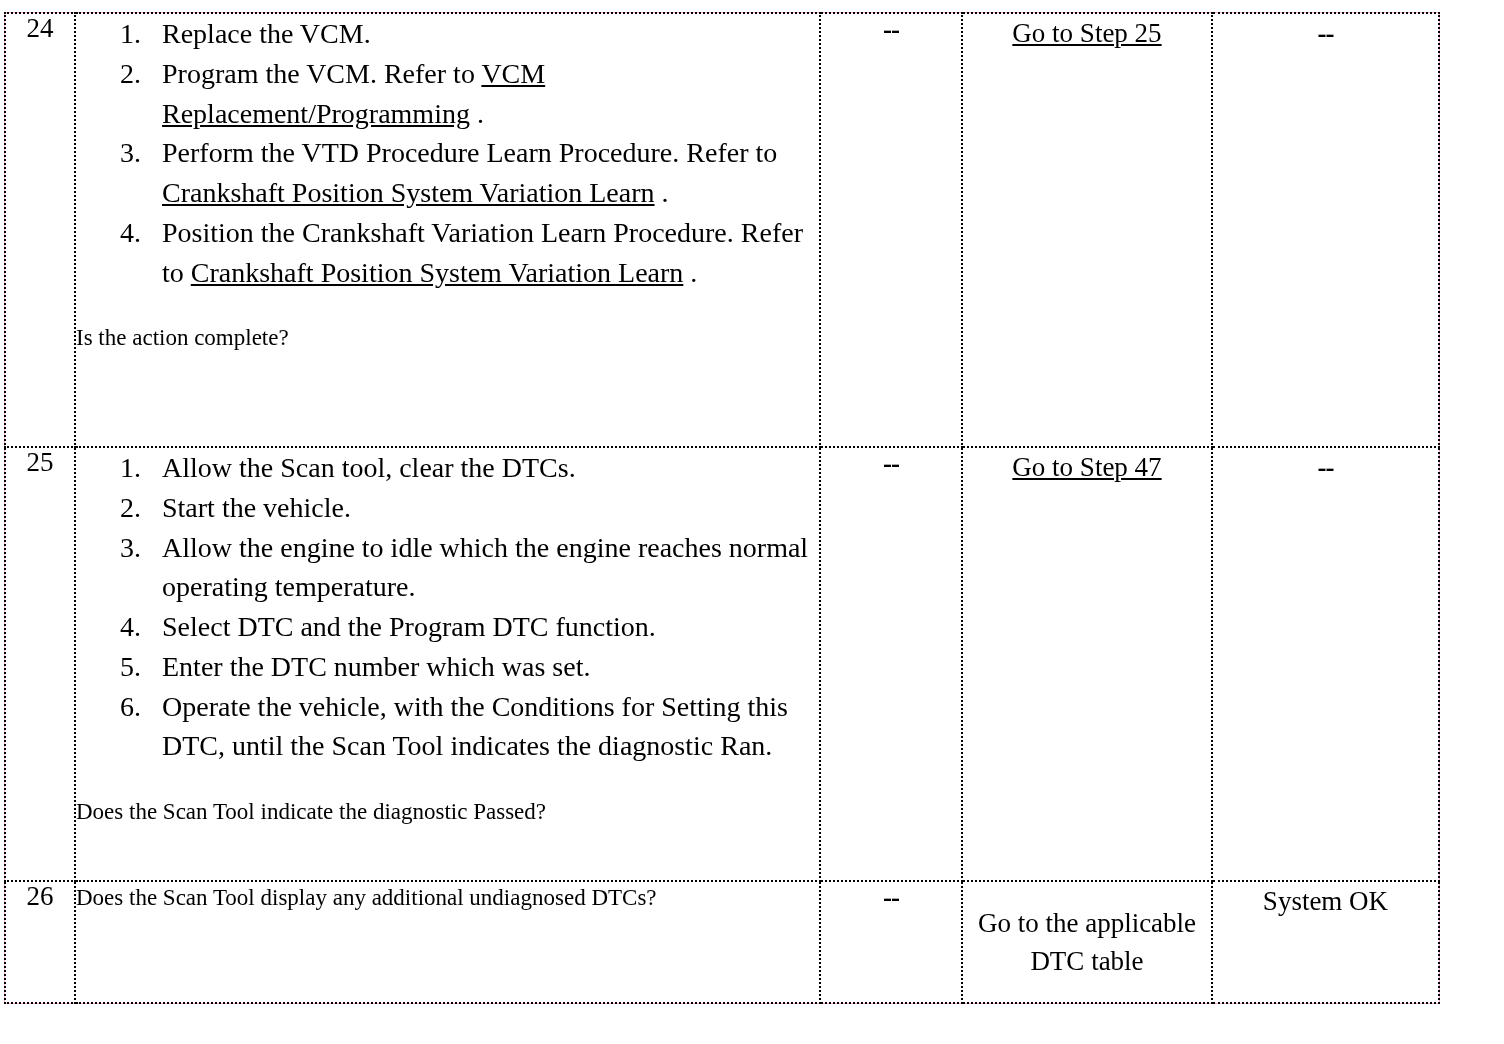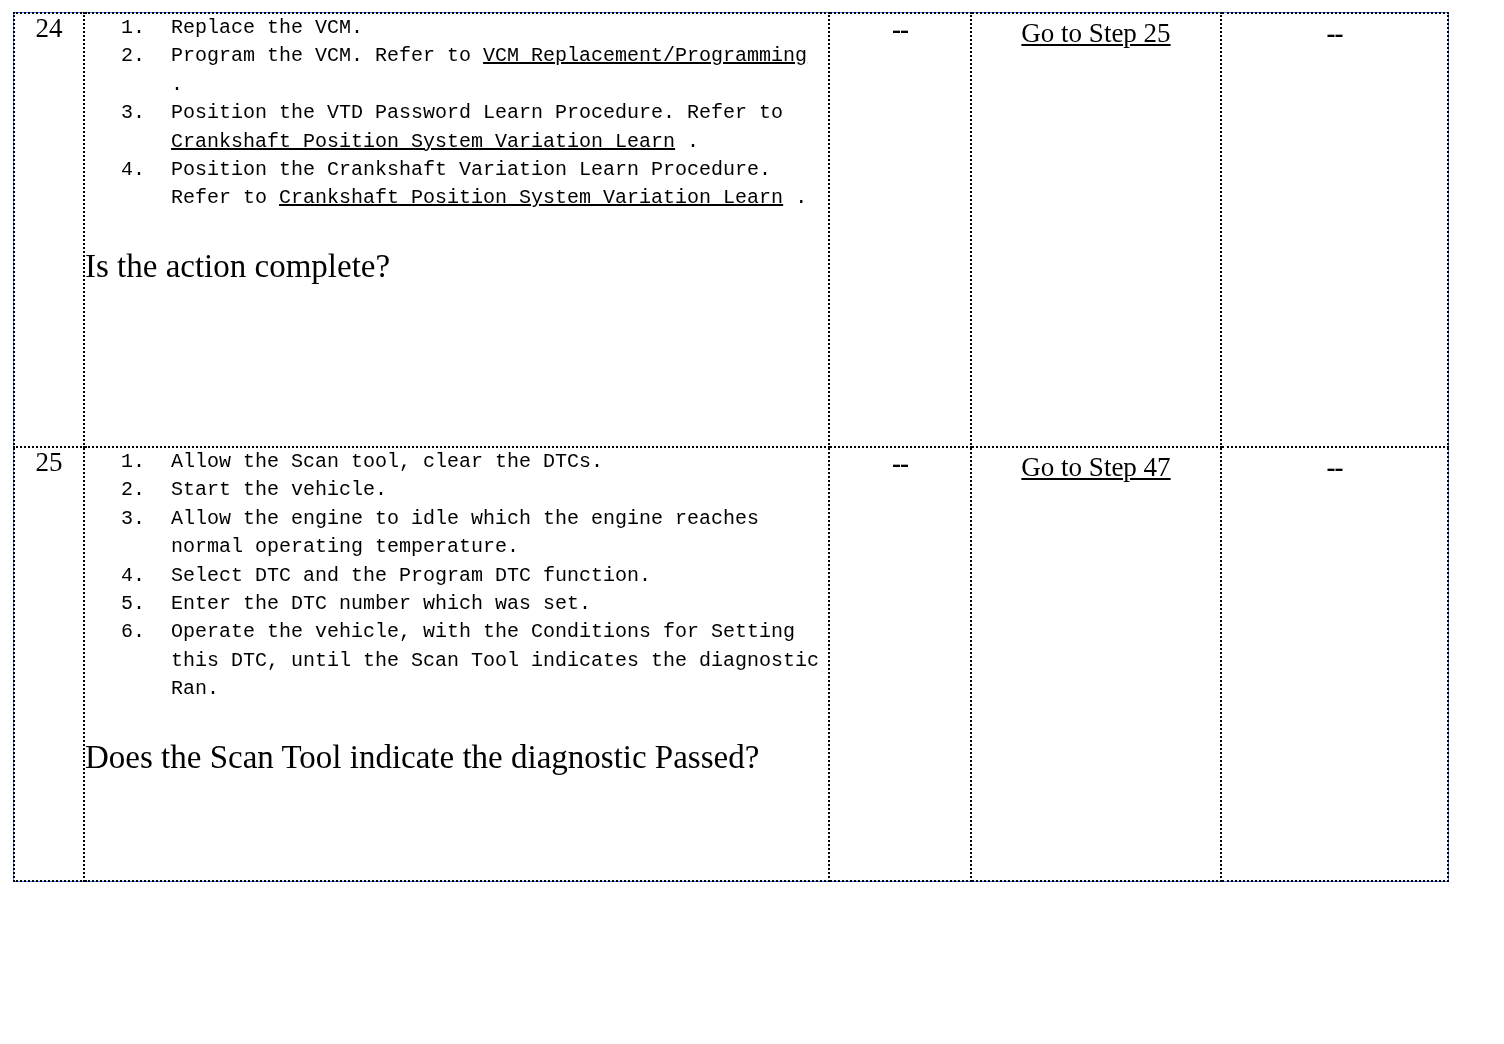--- a/index.html
+++ b/index.html
@@ -18,26 +18,26 @@
   .page {
     position: relative;
     width: 1504px;
     height: 1044px;
     background: #ffffff;
   }
 
   
   table.diag-table {
     position: absolute;
-    left: 13px;
+    left: 4px;
     top: 12px;
     width: 1434px;
     border-collapse: collapse;
     table-layout: fixed;
-    background: #3b82f6;
+    background: #f9a8d4;
   }
 
   table.diag-table td {
     border: 2px dotted #000000;
     vertical-align: top;
     padding: 0;
     background: #ffffff;
   }
 
   
@@ -66,28 +66,27 @@
   }
 
   ol.steps {
     margin: 0 0 0 0;
     padding: 0 0 0 72px;
     list-style-position: outside;
   }
   ol.steps > li {
     margin: 0;
     padding: 0 0 0 14px;
-    font-size: 20px;
-    line-height: 1.42;
-    font-family: Liberation Mono, monospace;
+    font-size: 28px;
+    line-height: 1.42;
   }
 
   .question {
     margin-top: 30px;
-    font-size: 33px;
+    font-size: 23px;
     line-height: 1.42;
   }
   .question.tight { margin-top: 0; }
 
   u.ref { text-decoration: underline; }
 
   
   td.value-cell {
     text-align: center;
     vertical-align: middle;
@@ -137,21 +136,21 @@
 
       <tr class="row-24">
         <td class="step-cell">
           <span>24</span>
         </td>
         <td class="instr-cell">
           <div class="instr-inner">
             <ol class="steps">
               <li><span>Replace the VCM.</span></li>
               <li><span>Program the VCM. Refer to </span><u class="ref">VCM Replacement/Programming</u><span> .</span></li>
-              <li><span>Position the VTD Password Learn Procedure. Refer to </span><u class="ref">Crankshaft Position System Variation Learn</u><span> .</span></li>
+              <li><span>Perform the VTD Procedure Learn Procedure. Refer to </span><u class="ref">Crankshaft Position System Variation Learn</u><span> .</span></li>
               <li><span>Position the Crankshaft Variation Learn Procedure. Refer to </span><u class="ref">Crankshaft Position System Variation Learn</u><span> .</span></li>
             </ol>
             <div class="question">Is the action complete?</div>
           </div>
         </td>
         <td class="value-cell">
           <span>--</span>
         </td>
         <td class="result-cell">
           <span class="goto">Go to Step 25</span>
@@ -182,17 +181,36 @@
           <span>--</span>
         </td>
         <td class="result-cell">
           <span class="goto">Go to Step 47</span>
         </td>
         <td class="result-cell">
           <span class="dashes">--</span>
         </td>
       </tr>
 
+      <tr class="row-26">
+        <td class="step-cell">
+          <span>26</span>
+        </td>
+        <td class="instr-cell">
+          <div class="instr-inner">
+            <div class="question tight">Does the Scan Tool display any additional undiagnosed DTCs?</div>
+          </div>
+        </td>
+        <td class="value-cell">
+          <span>--</span>
+        </td>
+        <td class="result-cell mid">
+          <span>Go to the applicable DTC table</span>
+        </td>
+        <td class="result-cell">
+          <span>System OK</span>
+        </td>
+      </tr>
 
     </tbody>
   </table>
 
 </div>
 
 </body></html>

